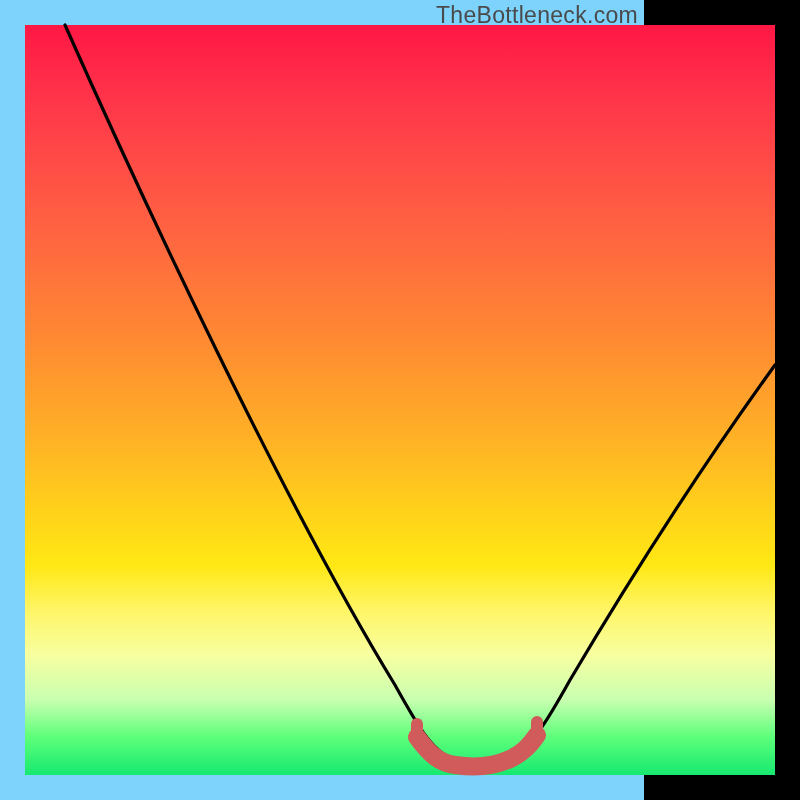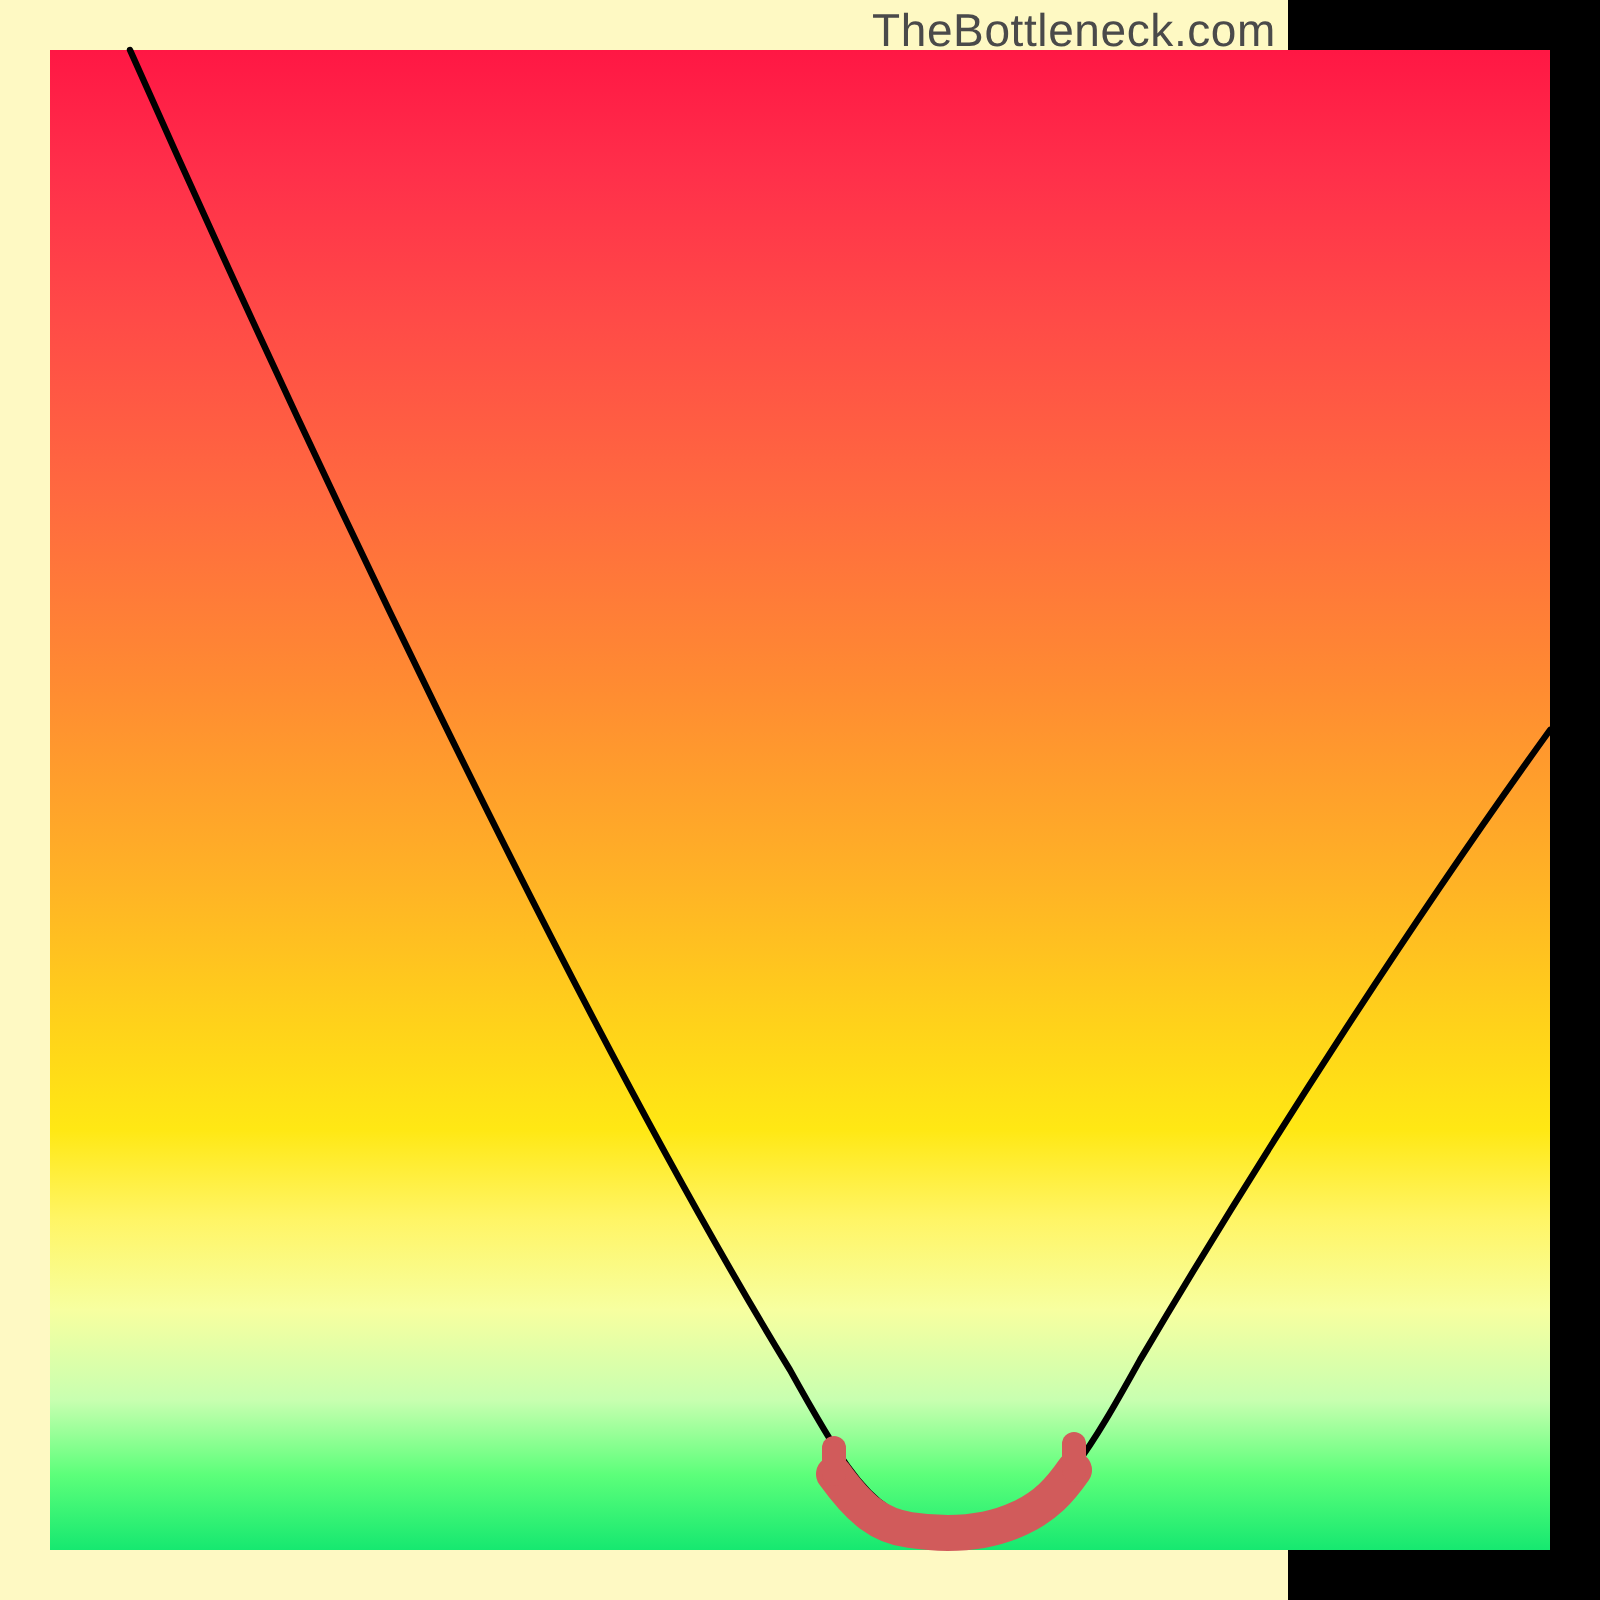--- a/index.html
+++ b/index.html
@@ -8,21 +8,21 @@
     width: 800px;
     height: 800px;
     overflow: hidden;
     background: #000;
     font-family: Arial, Helvetica, sans-serif;
   }
   .frame {
     position: relative;
     width: 644px;
     height: 800px;
-    background: #fef9c3;
+    background: #7dd3fc;
   }
   .plot-area {
     position: absolute;
     left: 25px;
     top: 25px;
     width: 750px;
     height: 750px;
     
     background: linear-gradient(to bottom,
       #ff1744 0%,

